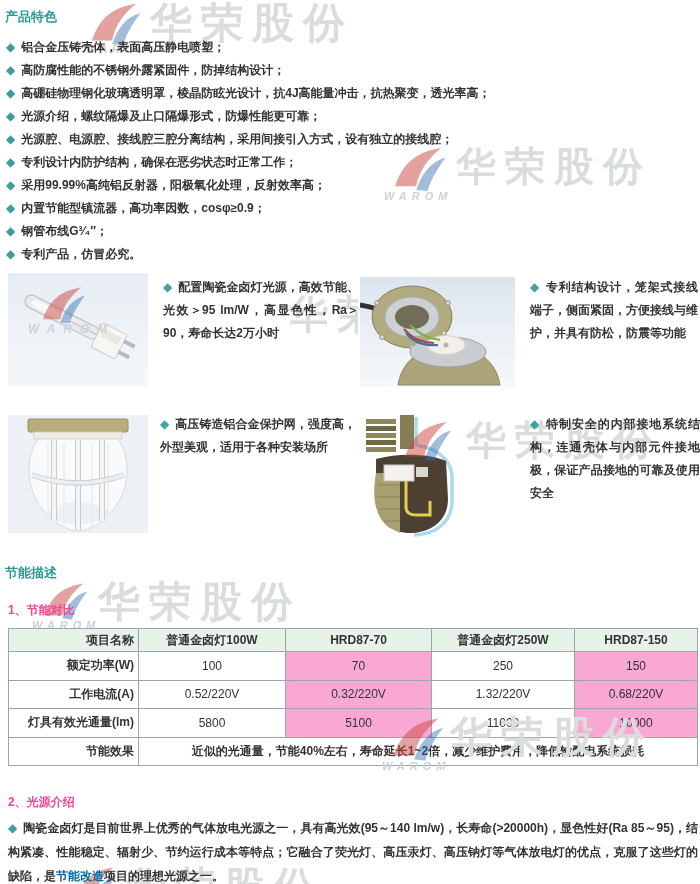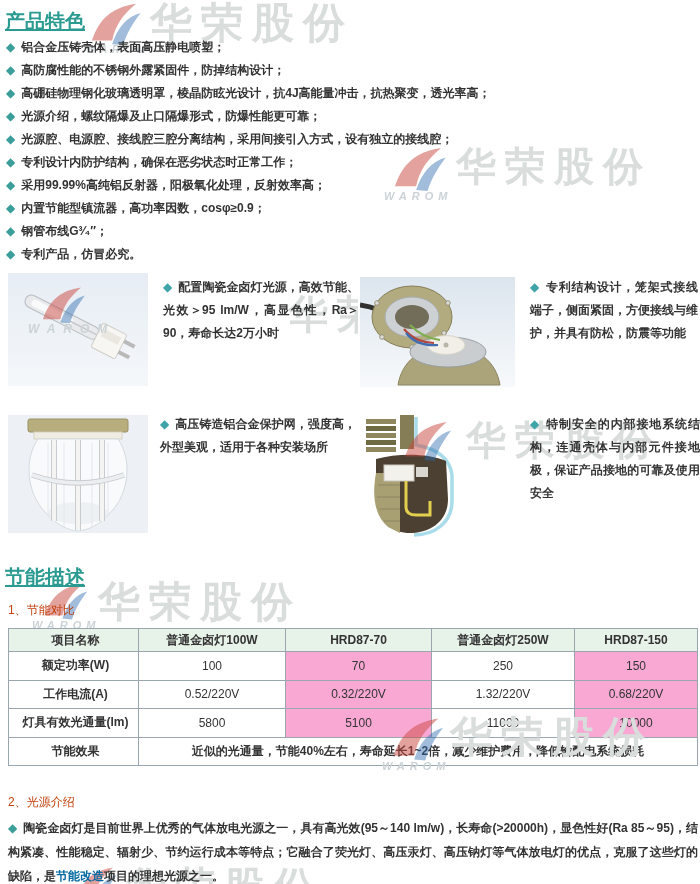--- a/index.html
+++ b/index.html
@@ -15,24 +15,24 @@
   .wm1{left:86px;top:2px;}   .wm1 .wm-brand{font-size:42px;margin-left:8px;}
   .wm2{left:388px;top:146px;}.wm2 .wm-brand{font-size:40px;margin-left:8px;}
   .wm3a{left:38px;top:286px;}
   .wm3b{left:288px;top:294px;width:70px;overflow:hidden;}
   .wm3b .wm-brand{font-size:40px;}
   .wm4{left:400px;top:420px;z-index:3;}.wm4 .wm-brand{font-size:40px;margin-left:14px;}
   .wm5{left:40px;top:581px;} .wm5 .wm-brand{font-size:42px;margin-left:10px;}
   .wm6{left:388px;top:716px;z-index:3;}.wm6 .wm-brand{font-size:42px;margin-left:6px;}
   .wm7{left:72px;top:866px;} .wm7 .wm-brand{font-size:40px;margin-left:8px;}
   
-  .sec-title{position:absolute;margin:0;font-size:20px;font-weight:700;color:#2b9b92;z-index:4;text-decoration:underline;}
+  .sec-title{position:absolute;margin:0;font-size:13px;font-weight:700;color:#2b9b92;z-index:4;}
   .t1{left:5px;top:8px;}
   .t2{left:5px;top:564px;}
-  .sub-title{position:absolute;margin:0;font-size:12px;font-weight:400;color:#c2410c;z-index:4;}
+  .sub-title{position:absolute;margin:0;font-size:12px;font-weight:700;color:#ec4899;z-index:4;}
   .s1{left:8px;top:602px;}
   .s2{left:8px;top:794px;}
   .feature-list{position:absolute;left:6px;top:36px;margin:0;padding:0;list-style:none;z-index:4;}
   .feature-list li{height:23px;line-height:23px;font-size:12px;font-weight:700;white-space:nowrap;}
   .dia{color:#3b9e9a;margin-right:6px;font-size:12px;}
   .card .dia{color:#3fa3a8;}
   
   .photo{position:absolute;margin:0;z-index:0;line-height:0;}
   .p1{left:8px;top:273px;}
   .p2{left:360px;top:277px;z-index:2;}
@@ -44,21 +44,21 @@
   .c2{left:530px;top:276px;width:168px;}
   .c3{left:160px;top:413px;width:196px;}
   .c4{left:530px;top:413px;width:170px;}
   
   .cmp{position:absolute;left:8px;top:628px;width:689px;height:138px;z-index:2;
        border-collapse:collapse;table-layout:fixed;font-size:12px;}
   .cmp th,.cmp td{border:1px solid #9aa6ae;padding:0 4px;text-align:center;height:22px;
        background:#fff;overflow:hidden;white-space:nowrap;}
   .cmp th{background:#e7f2e8;font-weight:700;}
   .cmp td.hrd{background:#f9a8d4;}
-  .cmp .lab{text-align:center;padding-left:8px;font-weight:700;}
+  .cmp .lab{text-align:right;padding-left:8px;font-weight:700;}
   .cmp td{font-weight:400;}
   .cmp td.eff{font-weight:700;}
   
   .intro{position:absolute;left:8px;top:816px;width:690px;margin:0;font-size:12px;
          font-weight:700;line-height:24px;text-align:justify;z-index:4;}
   .hl{color:#0369a1;}
 </style>
 </head>
 <body>
 

